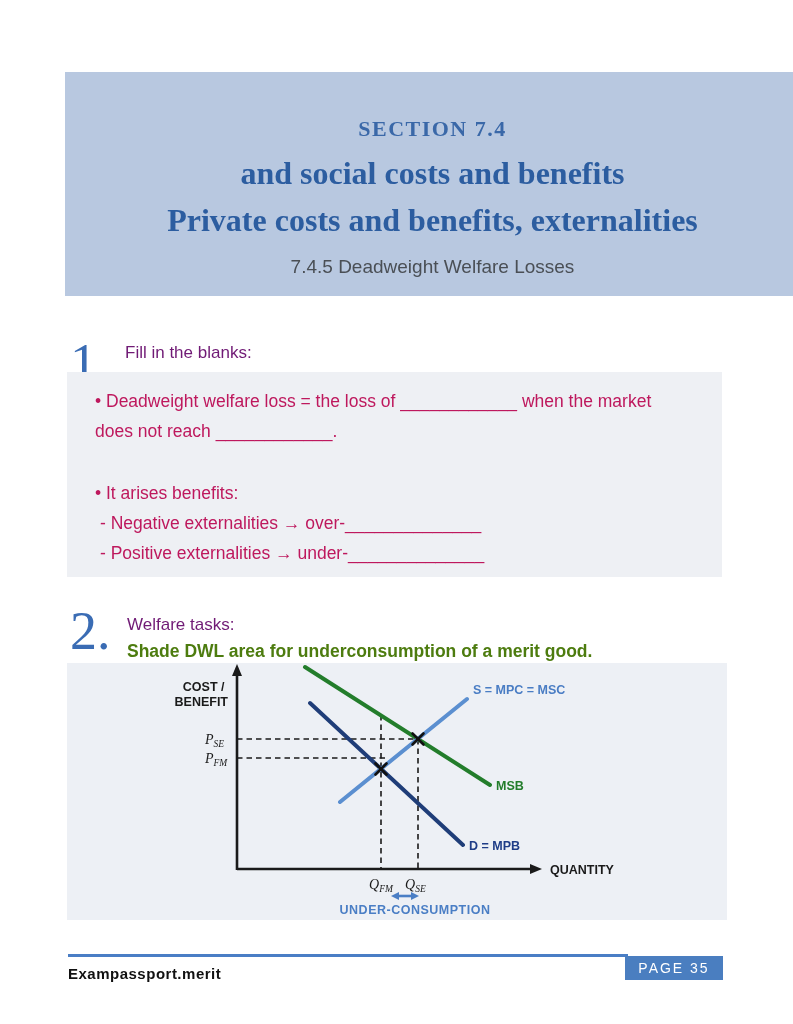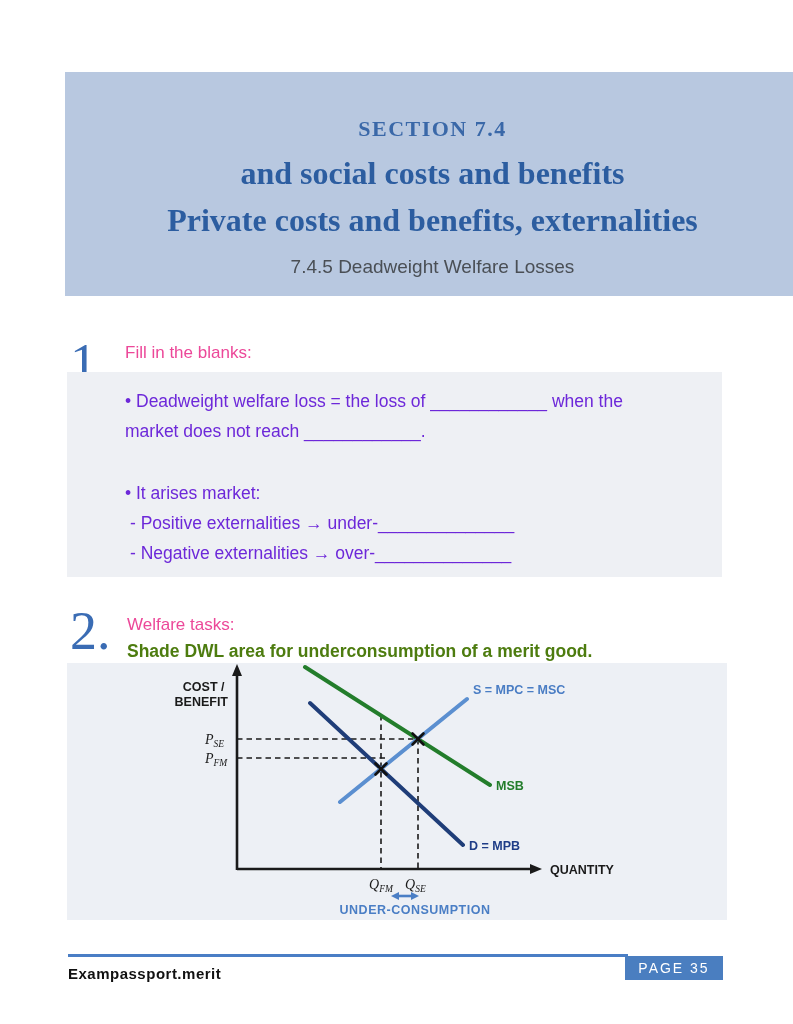--- a/index.html
+++ b/index.html
@@ -25,26 +25,26 @@
   .subtitle {
     margin-top:12px; font-size:19px; color:#4a4f55;
   }
 
   
   .task-number {
     position:absolute; font-family:"Liberation Serif", serif;
     font-size:54px; line-height:1; color:#3a6cb4;
   }
   .task-label {
-    position:absolute; font-size:17px; color:#ec4899;
+    position:absolute; font-size:17px; color:#701a75;
   }
   .box1 {
     position:absolute; left:67px; top:372px; width:655px; height:205px;
-    background:#eef0f4; padding:14px 58px 0 58px;
-    font-size:17.5px; line-height:30px; color:#6d28d9;
+    background:#eef0f4; padding:14px 58px 0 28px;
+    font-size:17.5px; line-height:30px; color:#be185d;
   }
   .box1 .para { margin-bottom:32px; }
   .box1 .dash-line { padding-left:5px; }
 
   .task2-sub {
     position:absolute; left:127px; top:641px; font-size:17.5px; color:#4d7c0f;font-weight:bold;
   }
 
   
   .diagram-box {
@@ -79,23 +79,23 @@
       <div>and social costs and benefits</div>
       <div>Private costs and benefits, externalities</div>
     </div>
     <div class="subtitle">7.4.5 Deadweight Welfare Losses</div>
   </div>
 
   <div class="task-number" style="left:70px; top:336px;">1.</div>
   <div class="task-label" style="left:125px; top:343px;">Fill in the blanks:</div>
   <div class="box1">
     <div class="para">• Deadweight welfare loss = the loss of ____________ when the market does not reach ____________.</div>
-    <div>• It arises market:</div>
+    <div>• It arises benefits:</div>
+    <div class="dash-line">- Negative externalities → over-______________</div>
     <div class="dash-line">- Positive externalities → under-______________</div>
-    <div class="dash-line">- Negative externalities → over-______________</div>
   </div>
 
   <div class="task-number" style="left:70px; top:604px;">2.</div>
   <div class="task-label" style="left:127px; top:615px;">Welfare tasks:</div>
   <div class="task2-sub">Shade DWL area for underconsumption of a merit good.</div>
 
   <div class="diagram-box">
     <svg viewBox="0 0 660 257" xmlns="http://www.w3.org/2000/svg">
 
       <g stroke="#1a1a1a" stroke-width="1.6" stroke-dasharray="5.5,4">

